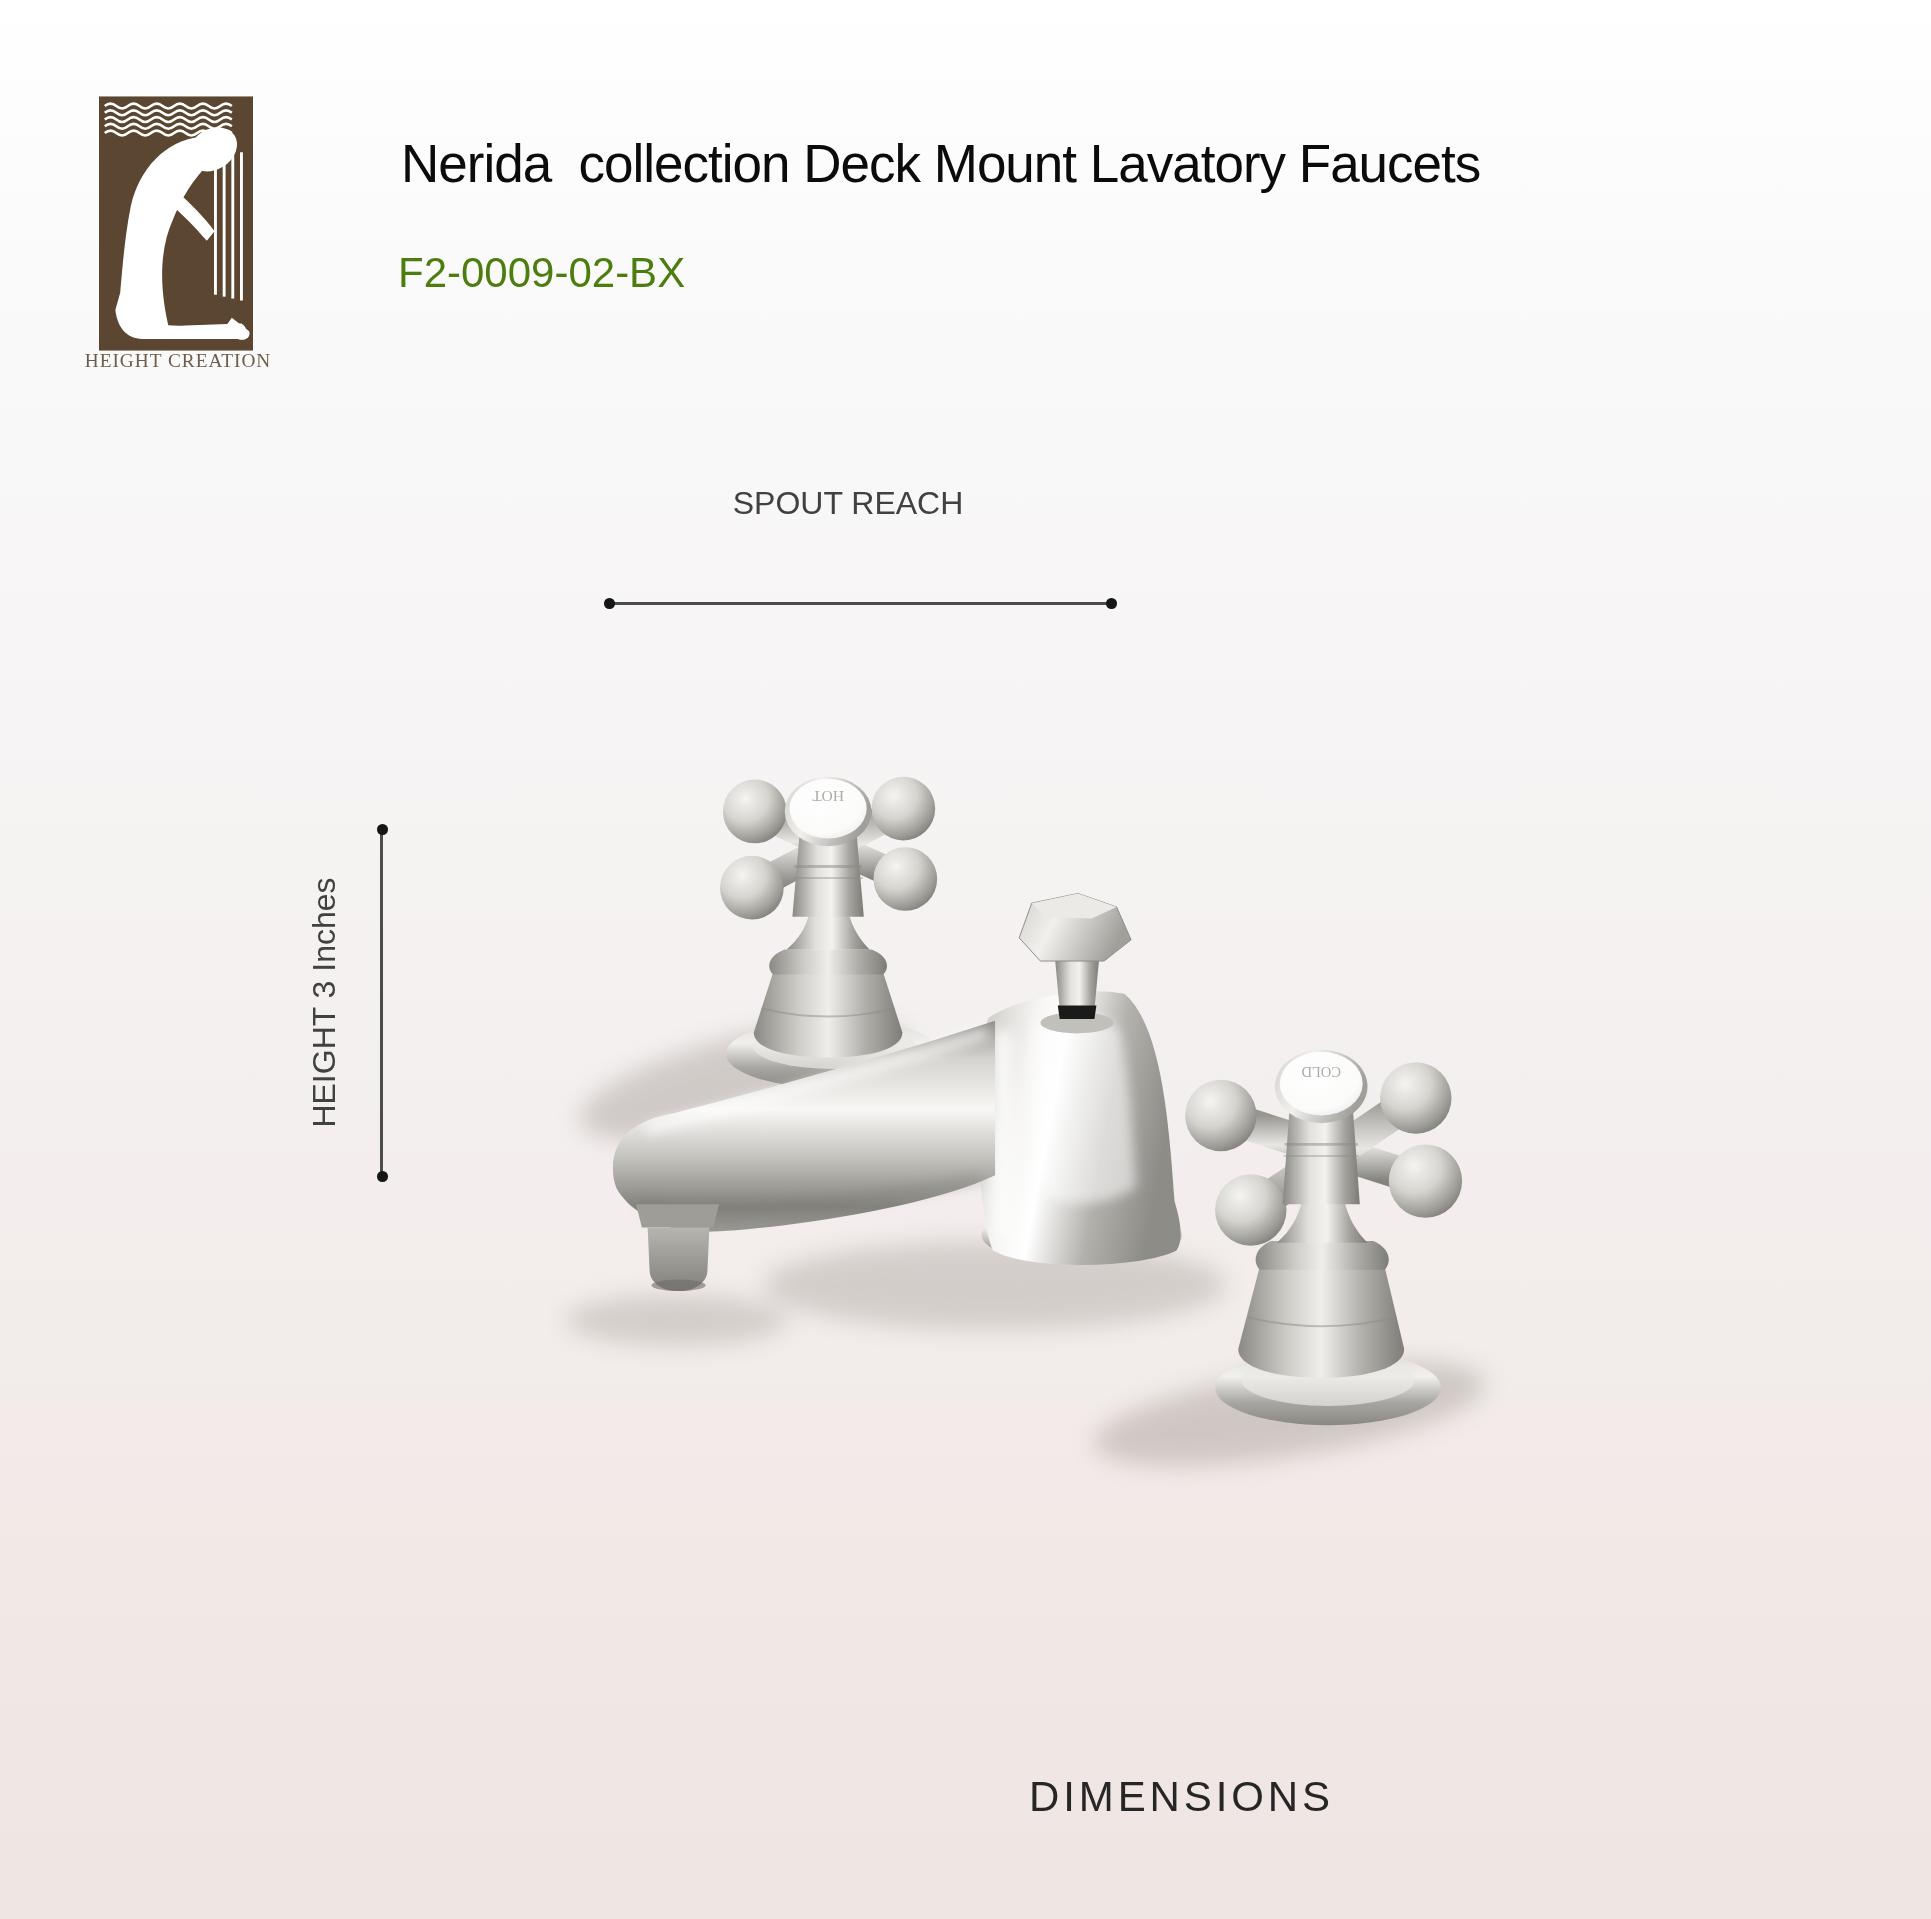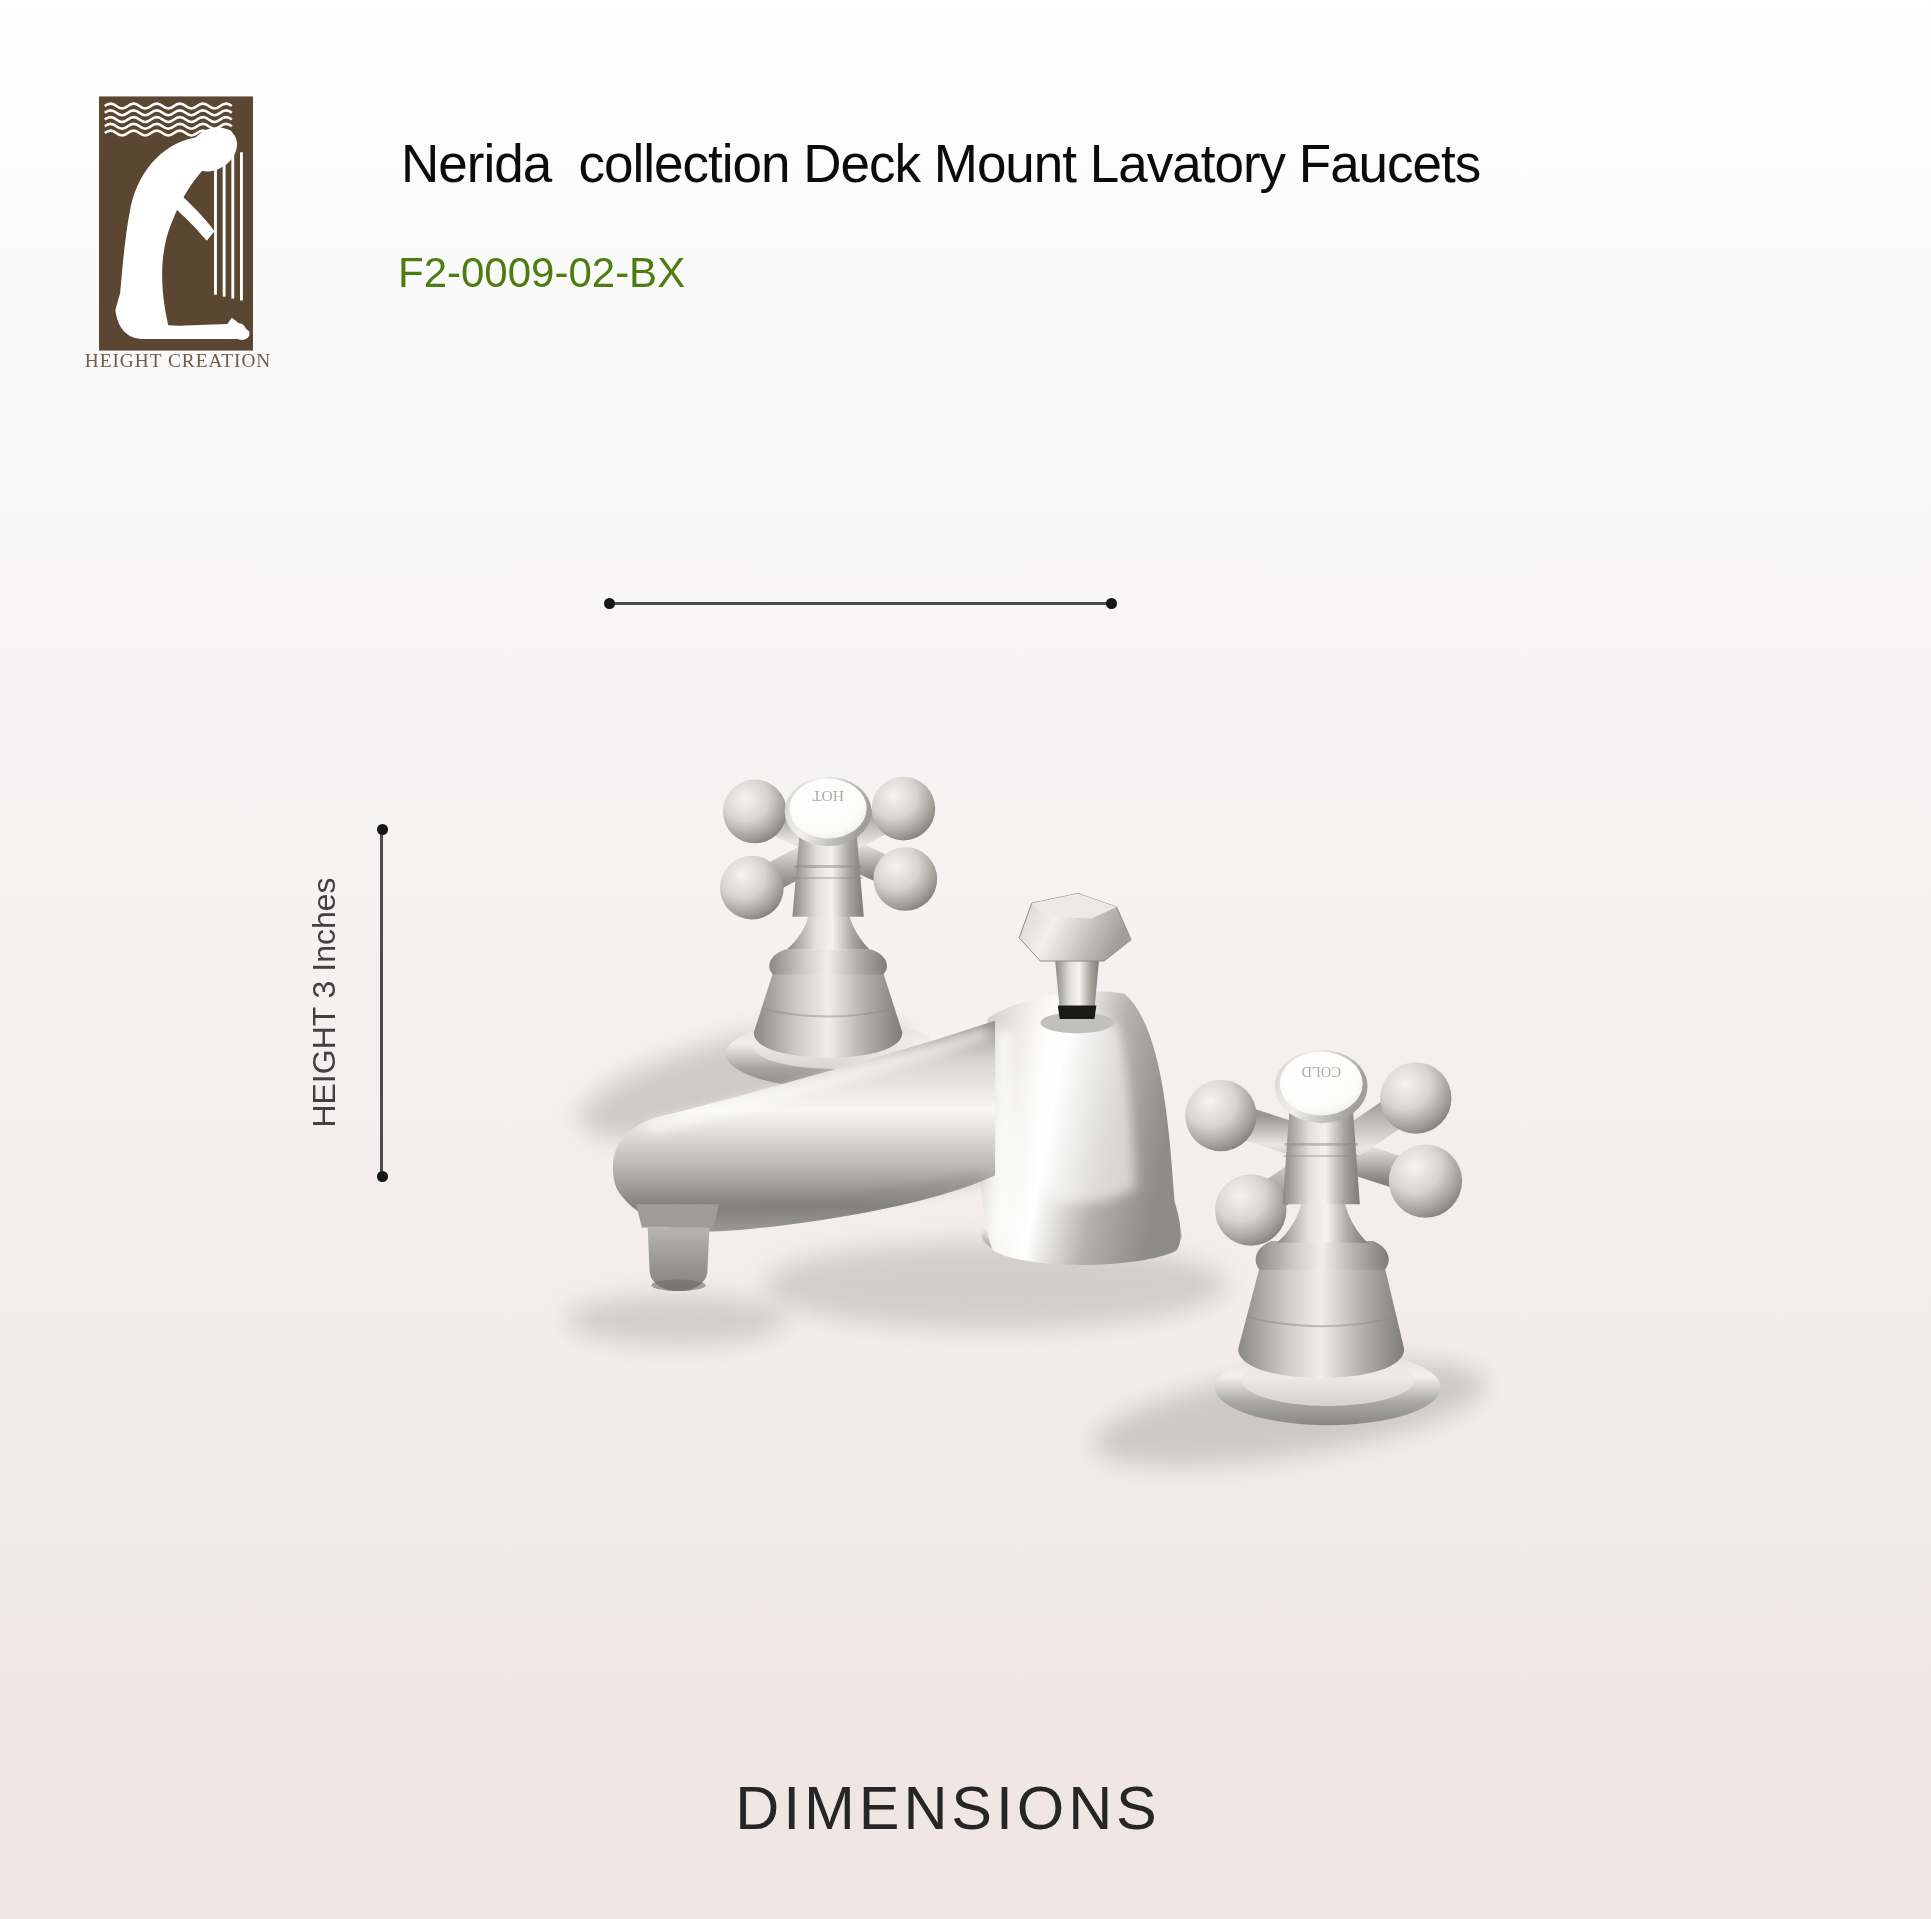--- a/index.html
+++ b/index.html
@@ -18,22 +18,22 @@
   .dim-label{color:#414141;font-size:32px;line-height:41px;text-align:center;}
   .spout-label{left:655px;top:483px;width:386px;}
   .hline{left:610px;top:602px;width:503px;height:2.9px;background:#4c4c4c;}
   .vline{left:380px;top:828px;width:2.9px;height:349px;background:#4c4c4c;}
   .dot{width:10.6px;height:10.6px;border-radius:50%;background:#161616;}
   .height-label{left:132px;top:983px;width:386px;height:39px;text-align:center;
     transform:rotate(-90deg);color:#414141;font-size:32px;}
   .faucet{left:541px;top:714px;width:966px;height:772px;}
   .note{left:1260px;top:1522px;width:483px;text-align:center;
     font-size:35px;line-height:48px;color:#4b4b4b;}
-  .footer{left:562px;top:1773px;width:772px;text-align:center;
-    font-size:61px;letter-spacing:3.9px;color:#262626;}
+  .footer{left:562px;top:1773px;width:772px;text-align:right;
+    font-size:42px;letter-spacing:3.9px;color:#262626;}
 </style>
 </head>
 <body>
 
 <div class="abs logo-box">
   <svg width="154" height="255" viewBox="0 0 160 264">
     <rect x="0" y="0" width="160" height="264" fill="#5a4631"></rect>
     <g stroke="#ffffff" stroke-width="2.6" fill="none">
       <path d="M6 10 q6 -5 12 0 t12 0 t12 0 t12 0 t12 0 t12 0 t12 0 t12 0 t12 0 t12 0 t12 0"></path>
       <path d="M6 17 q6 -5 12 0 t12 0 t12 0 t12 0 t12 0 t12 0 t12 0 t12 0 t12 0 t12 0 t12 0"></path>
@@ -55,20 +55,21 @@
       <line x1="148" y1="58" x2="148" y2="212"></line>
     </g>
   </svg>
 </div>
 <div class="abs logo-word">HEIGHT CREATION</div>
 
 <div class="abs title">Nerida  collection Deck Mount Lavatory Faucets</div>
 <div class="abs model">F2-0009-02-BX</div>
 
 <div class="abs spout-label dim-label">
+  <div>SPOUT REACH</div>
 </div>
 <div class="abs hline"></div>
 <div class="abs dot" style="left:604px;top:598px;"></div>
 <div class="abs dot" style="left:1106px;top:598px;"></div>
 
 <div class="abs vline"></div>
 <div class="abs dot" style="left:377px;top:824px;"></div>
 <div class="abs dot" style="left:377px;top:1171px;"></div>
 <div class="abs height-label">HEIGHT 3 Inches</div>
 

